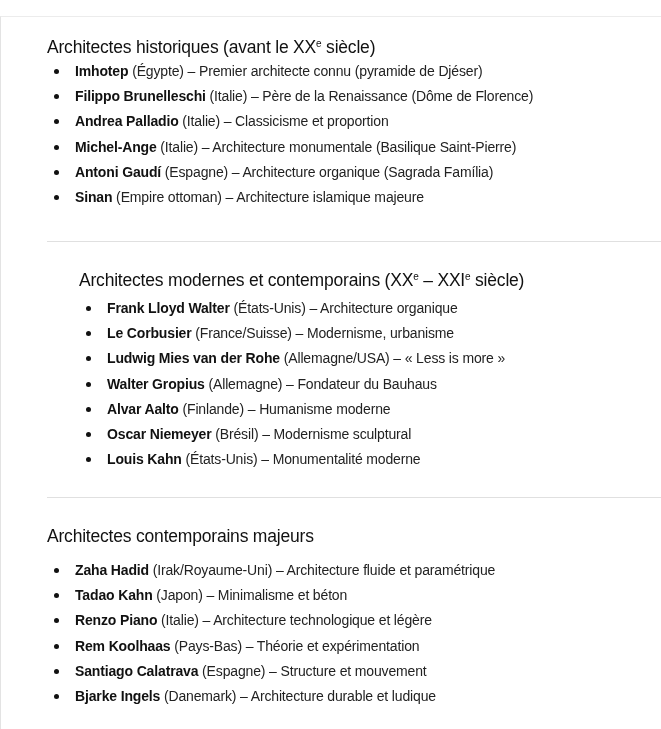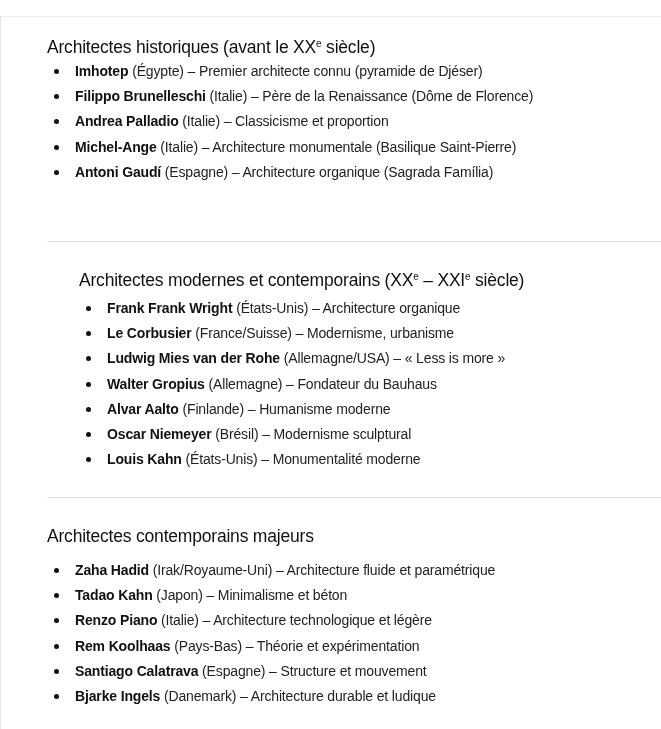--- a/index.html
+++ b/index.html
@@ -85,29 +85,30 @@
 <div class="frame">
 
   <div class="section" style="top:18px;">
     <h3><span>Architectes historiques (avant le XX</span><sup>e</sup><span> siècle)</span></h3>
     <ul style="">
       <li><span class="bullet"></span><span class="name">Imhotep</span><span> (Égypte) – Premier architecte connu (pyramide de Djéser)</span></li>
       <li><span class="bullet"></span><span class="name">Filippo Brunelleschi</span><span> (Italie) – Père de la Renaissance (Dôme de Florence)</span></li>
       <li><span class="bullet"></span><span class="name">Andrea Palladio</span><span> (Italie) – Classicisme et proportion</span></li>
       <li><span class="bullet"></span><span class="name">Michel-Ange</span><span> (Italie) – Architecture monumentale (Basilique Saint-Pierre)</span></li>
       <li><span class="bullet"></span><span class="name">Antoni Gaudí</span><span> (Espagne) – Architecture organique (Sagrada Família)</span></li>
+      <li><span class="bullet"></span><span class="name">Sinan</span><span> (Empire ottoman) – Architecture islamique majeure</span></li>
     </ul>
   </div>
 
   <div class="divider" style="top:224px;"></div>
 
   <div class="section" style="top:251px;margin-left:32px;">
     <h3><span>Architectes modernes et contemporains (XX</span><sup>e</sup><span> – XXI</span><sup>e</sup><span> siècle)</span></h3>
     <ul style="margin-top:4px;">
-      <li><span class="bullet"></span><span class="name">Frank Frank Wright</span><span> (États-Unis) – Architecture organique</span></li>
+      <li><span class="bullet"></span><span class="name">Frank Lloyd Walter</span><span> (États-Unis) – Architecture organique</span></li>
       <li><span class="bullet"></span><span class="name">Le Corbusier</span><span> (France/Suisse) – Modernisme, urbanisme</span></li>
       <li><span class="bullet"></span><span class="name">Ludwig Mies van der Rohe</span><span> (Allemagne/USA) – « Less is more »</span></li>
       <li><span class="bullet"></span><span class="name">Walter Gropius</span><span> (Allemagne) – Fondateur du Bauhaus</span></li>
       <li><span class="bullet"></span><span class="name">Alvar Aalto</span><span> (Finlande) – Humanisme moderne</span></li>
       <li><span class="bullet"></span><span class="name">Oscar Niemeyer</span><span> (Brésil) – Modernisme sculptural</span></li>
       <li><span class="bullet"></span><span class="name">Louis Kahn</span><span> (États-Unis) – Monumentalité moderne</span></li>
     </ul>
   </div>
 
   <div class="divider" style="top:480px;"></div>

